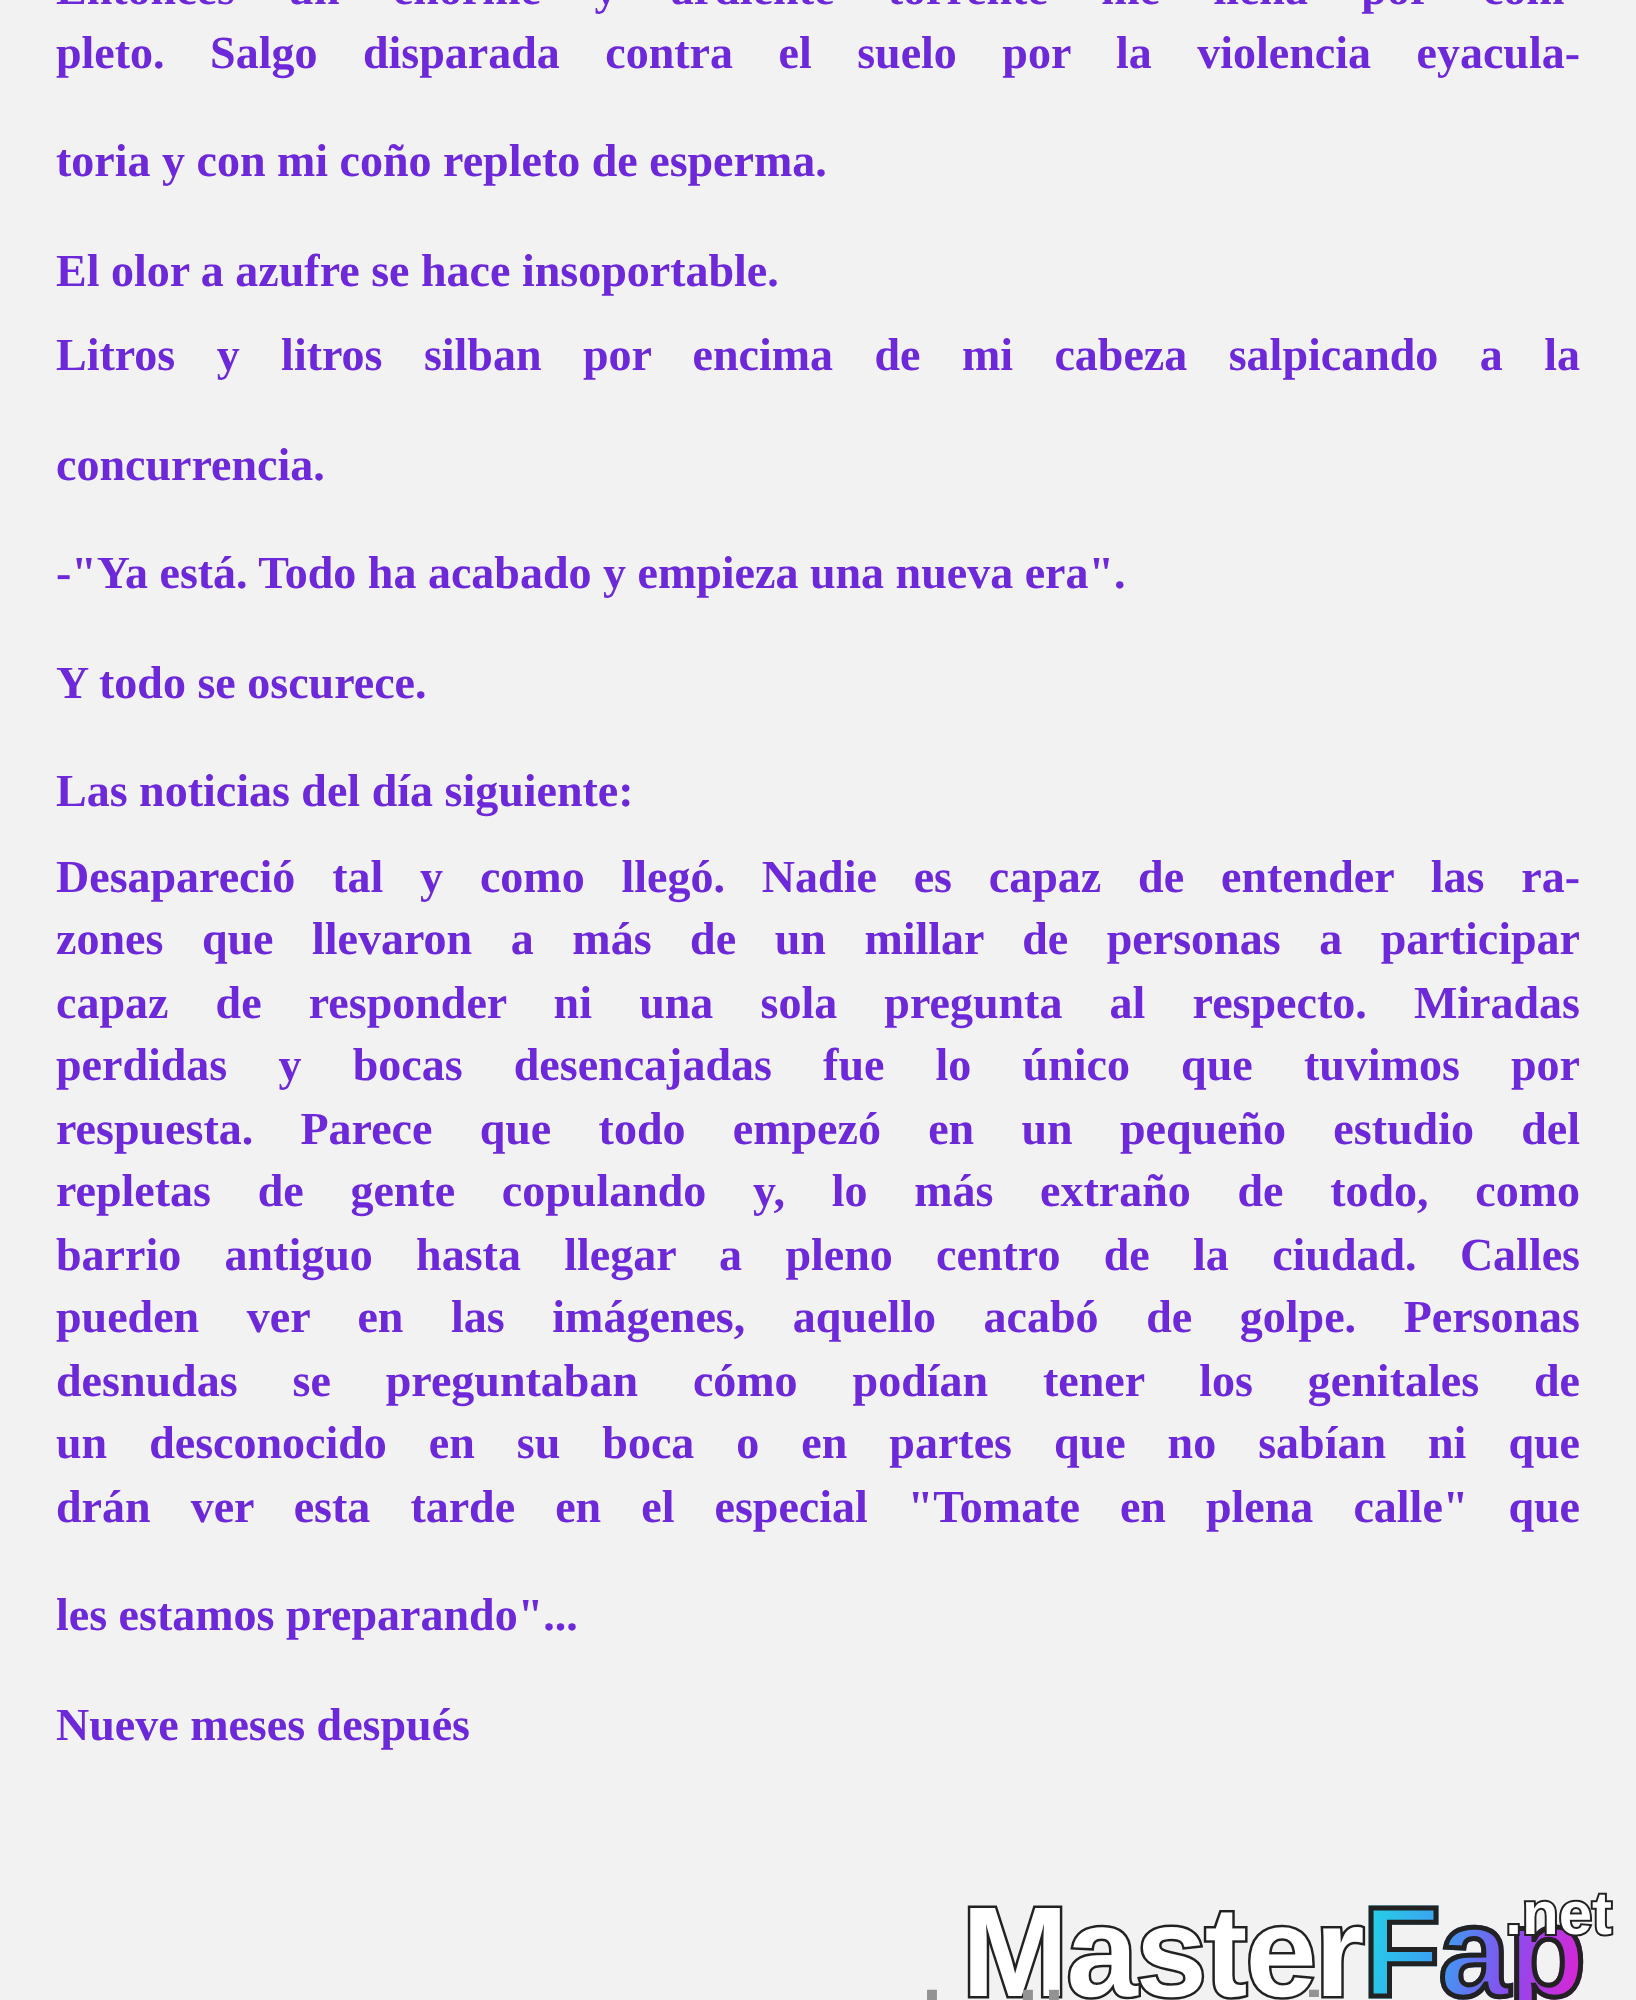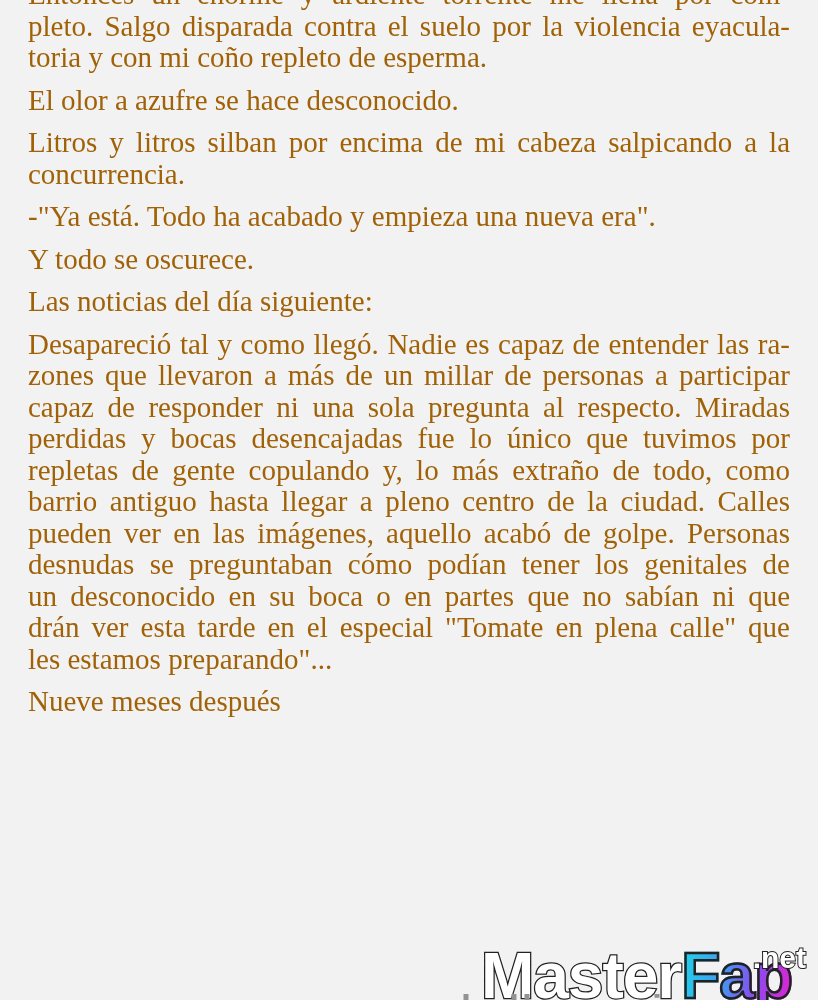--- a/index.html
+++ b/index.html
@@ -15,29 +15,31 @@
     font-family: "Liberation Serif", serif;
   }
   .story {
     padding: 0 28px;
     margin-top: -21px;
   }
   .paragraph {
     margin: 0 0 11px 0;
   }
   .line {
-    font-size: 29px;
+    font-size: 23px;
     line-height: 31.5px;
-    color: #a16207;
+    color: #6d28d9;
     text-align: justify;
     text-align-last: justify;
     white-space: normal;
+    font-weight: bold;
   }
   .line.last {
     text-align-last: left;
+    margin-top: 23px;
   }
   
   .watermark {
     position: absolute;
     right: 26px;
     bottom: -8px;
     font-family: "Liberation Sans", sans-serif;
     font-weight: 700;
     font-size: 64px;
     letter-spacing: -1px;
@@ -84,40 +86,41 @@
 </head>
 <body>
 
 <div class="story">
     <div class="paragraph">
       <div class="line">Entonces un enorme y ardiente torrente me llena por com-</div>
       <div class="line">pleto. Salgo disparada contra el suelo por la violencia eyacula-</div>
       <div class="line last">toria y con mi coño repleto de esperma.</div>
     </div>
     <div class="paragraph">
-      <div class="line last">El olor a azufre se hace desconocido.</div>
+      <div class="line last">El olor a azufre se hace insoportable.</div>
     </div>
     <div class="paragraph">
       <div class="line">Litros y litros silban por encima de mi cabeza salpicando a la</div>
       <div class="line last">concurrencia.</div>
     </div>
     <div class="paragraph">
       <div class="line last">-"Ya está. Todo ha acabado y empieza una nueva era".</div>
     </div>
     <div class="paragraph">
       <div class="line last">Y todo se oscurece.</div>
     </div>
     <div class="paragraph">
       <div class="line last">Las noticias del día siguiente:</div>
     </div>
     <div class="paragraph">
       <div class="line">Desapareció tal y como llegó. Nadie es capaz de entender las ra-</div>
       <div class="line">zones que llevaron a más de un millar de personas a participar</div>
       <div class="line">capaz de responder ni una sola pregunta al respecto. Miradas</div>
       <div class="line">perdidas y bocas desencajadas fue lo único que tuvimos por</div>
+      <div class="line">respuesta. Parece que todo empezó en un pequeño estudio del</div>
       <div class="line">repletas de gente copulando y, lo más extraño de todo, como</div>
       <div class="line">barrio antiguo hasta llegar a pleno centro de la ciudad. Calles</div>
       <div class="line">pueden ver en las imágenes, aquello acabó de golpe. Personas</div>
       <div class="line">desnudas se preguntaban cómo podían tener los genitales de</div>
       <div class="line">un desconocido en su boca o en partes que no sabían ni que</div>
       <div class="line">drán ver esta tarde en el especial "Tomate en plena calle" que</div>
       <div class="line last">les estamos preparando"...</div>
     </div>
     <div class="paragraph">
       <div class="line last">Nueve meses después</div>

